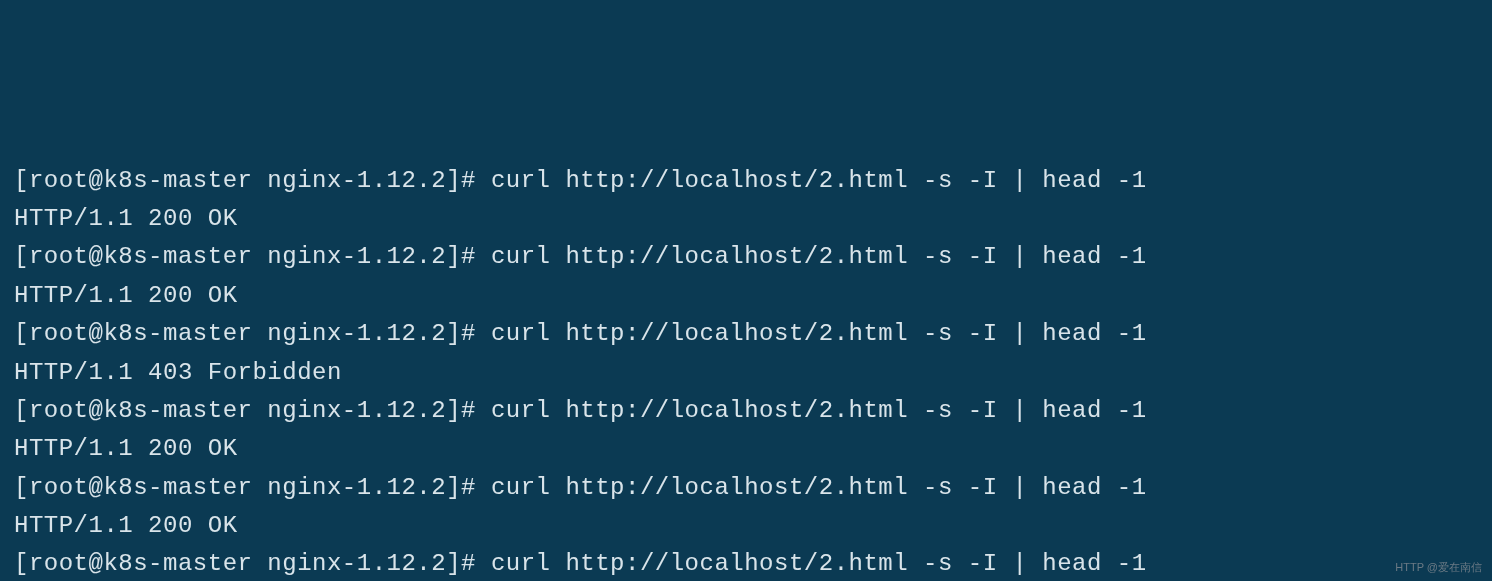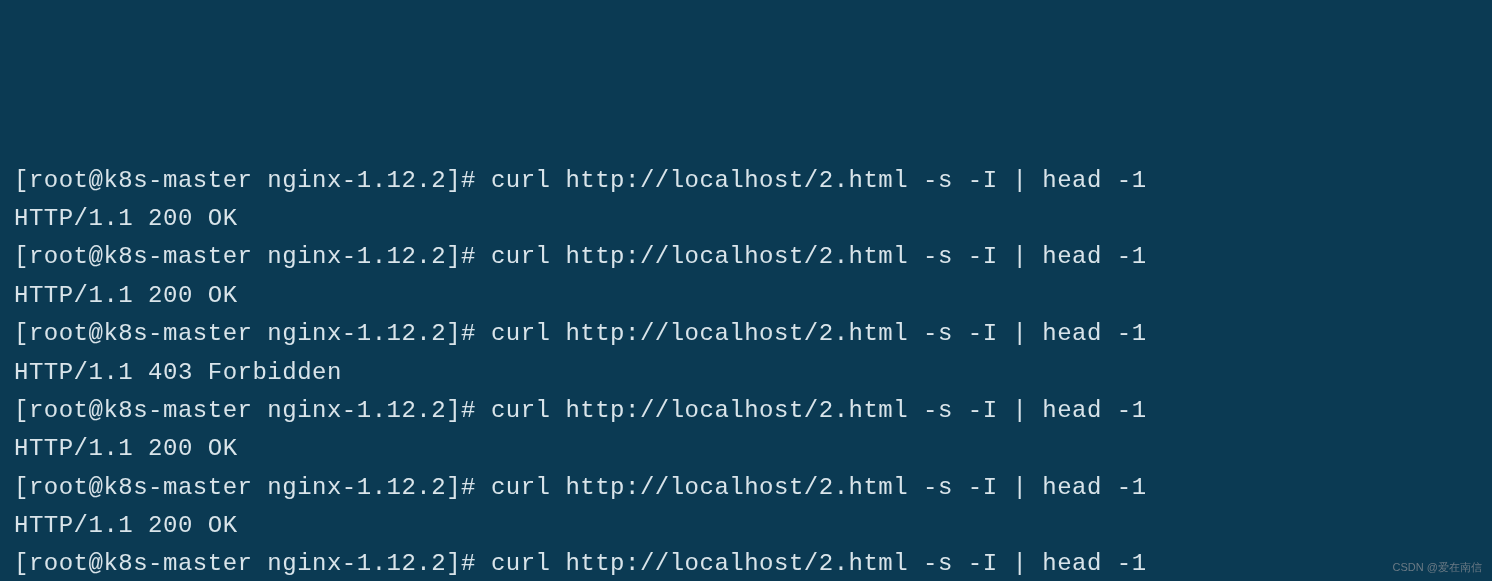--- a/index.html
+++ b/index.html
@@ -34,16 +34,16 @@
       letter-spacing: 0;
     }
   </style>
 </head>
 <body>
 
 
 
 <div><span class="terminal-line"><span>[root@k8s-master nginx-1.12.2]# </span><span>curl http://localhost/2.html -s -I | head -1</span></span><span class="terminal-line">HTTP/1.1 200 OK</span><span class="terminal-line"><span>[root@k8s-master nginx-1.12.2]# </span><span>curl http://localhost/2.html -s -I | head -1</span></span><span class="terminal-line">HTTP/1.1 200 OK</span><span class="terminal-line"><span>[root@k8s-master nginx-1.12.2]# </span><span>curl http://localhost/2.html -s -I | head -1</span></span><span class="terminal-line">HTTP/1.1 403 Forbidden</span><span class="terminal-line"><span>[root@k8s-master nginx-1.12.2]# </span><span>curl http://localhost/2.html -s -I | head -1</span></span><span class="terminal-line">HTTP/1.1 200 OK</span><span class="terminal-line"><span>[root@k8s-master nginx-1.12.2]# </span><span>curl http://localhost/2.html -s -I | head -1</span></span><span class="terminal-line">HTTP/1.1 200 OK</span><span class="terminal-line"><span>[root@k8s-master nginx-1.12.2]# </span><span>curl http://localhost/2.html -s -I | head -1</span></span></div>
 
-<div class="watermark">CSDN @爱在南信</div>
+<div class="watermark">HTTP @爱在南信</div>
 
 
 
 
 </body></html>

